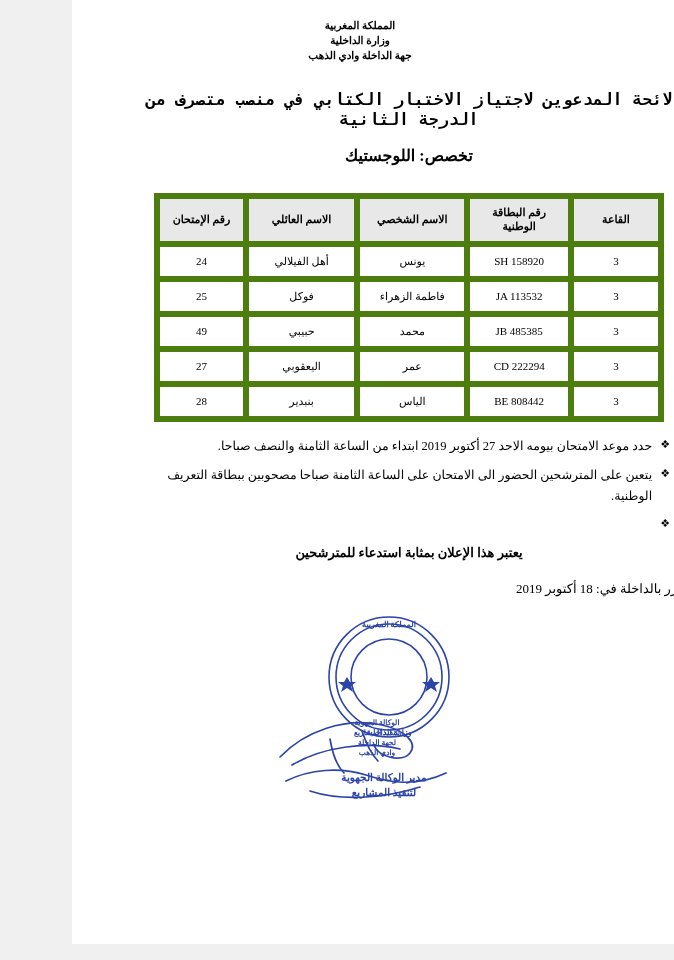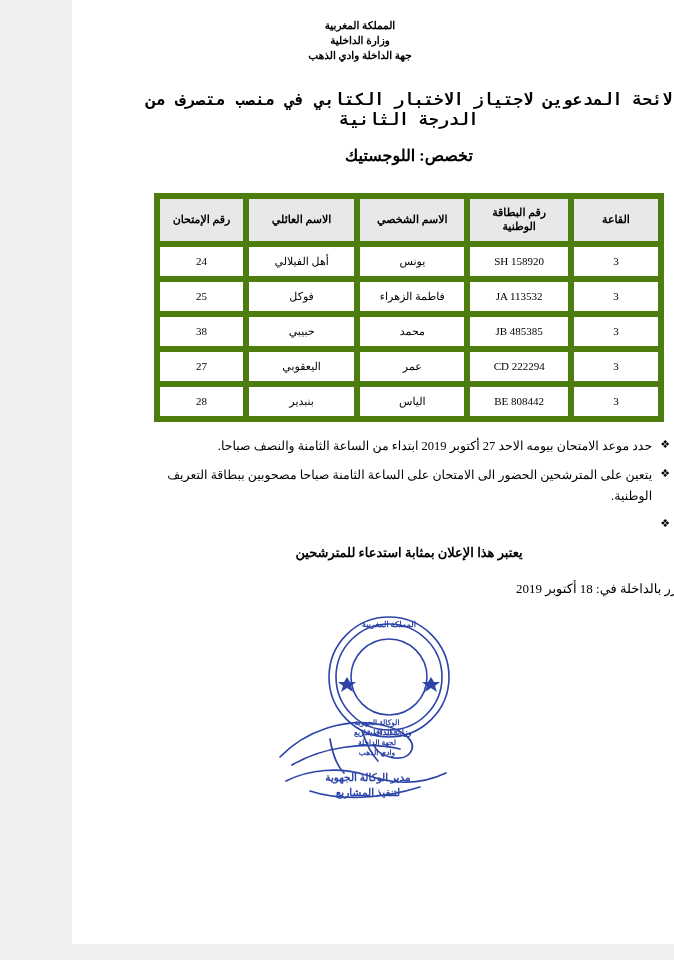--- a/index.html
+++ b/index.html
@@ -190,21 +190,21 @@
     width: 110px;
     text-align: center;
     font-size: 7.5px;
     font-weight: bold;
     color: #2c44a8;
     line-height: 1.35;
     pointer-events: none;
   }
   .sig-title {
     position: absolute;
-    right: 252px;
+    right: 236px;
     top: 167px;
     width: 160px;
     text-align: center;
     font-size: 10.5px;
     font-weight: bold;
     color: #2c44a8;
     line-height: 1.45;
   }
 </style>
 </head>
@@ -246,21 +246,21 @@
             <td>JA 113532</td>
             <td>فاطمة الزهراء</td>
             <td>فوكل</td>
             <td>25</td>
           </tr>
           <tr>
             <td>3</td>
             <td>JB 485385</td>
             <td>محمد</td>
             <td>حبيبي</td>
-            <td>38</td>
+            <td>49</td>
           </tr>
           <tr>
             <td>3</td>
             <td>CD 222294</td>
             <td>عمر</td>
             <td>اليعقوبي</td>
             <td>27</td>
           </tr>
           <tr>
             <td>3</td>

